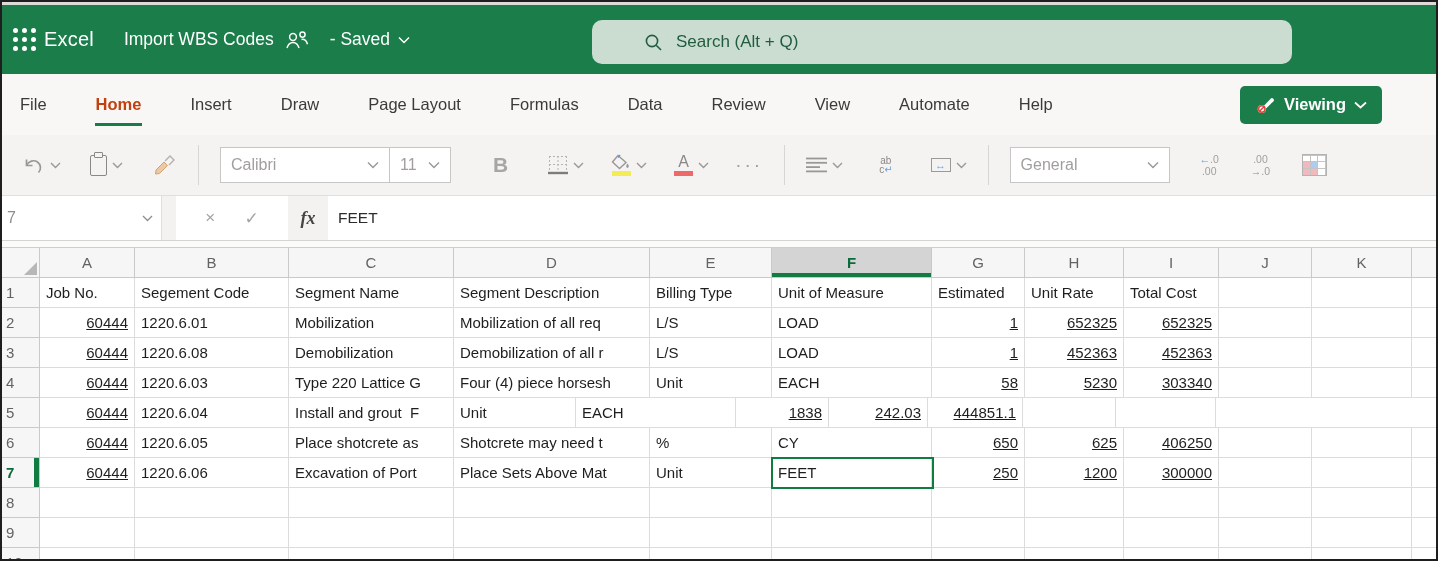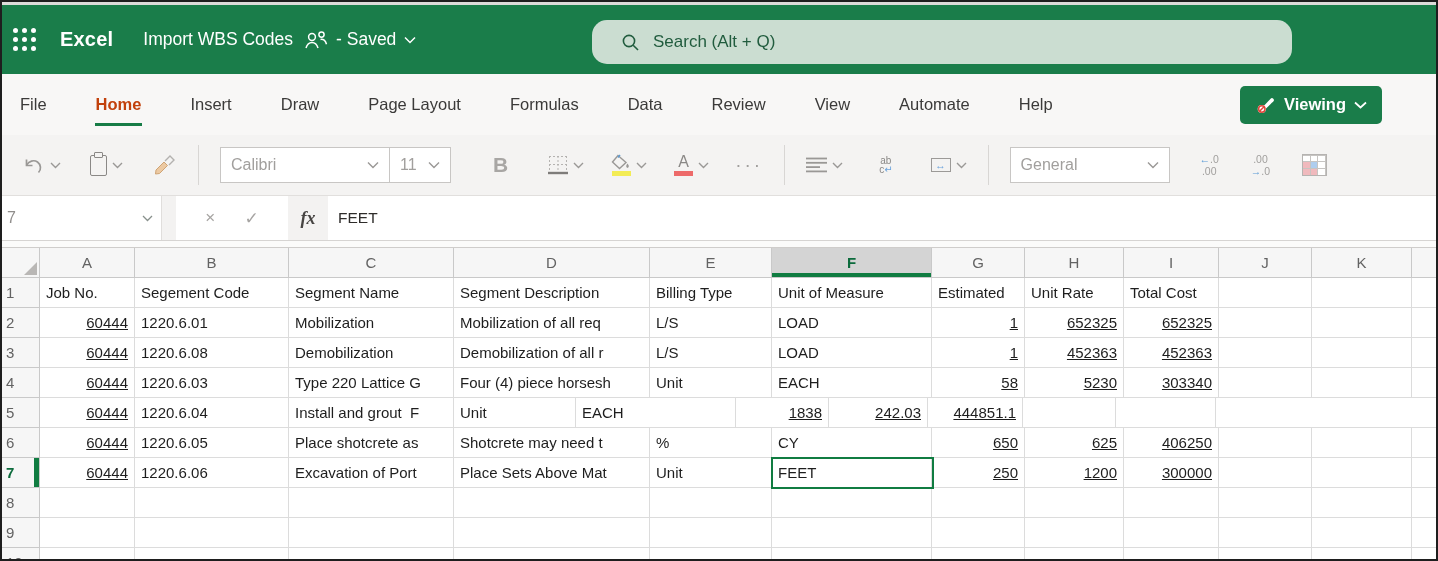--- a/index.html
+++ b/index.html
@@ -12,25 +12,25 @@
   body{background:#fff;font-family:"Liberation Sans","DejaVu Sans",sans-serif;}
   .shot{position:relative;width:1438px;height:561px;border:2px solid #1e1e1e;background:#fff;overflow:hidden;}
 
   
   .topstrip{position:absolute;top:0;left:0;width:100%;height:3px;background:#dddbd9;}
 
   
   .appbar{position:absolute;top:3px;left:0;width:100%;height:69px;background:var(--green);display:flex;align-items:center;color:#fff;}
   .waffle{display:grid;grid-template-columns:repeat(3,5px);grid-gap:4px;margin-left:11px;cursor:pointer;}
   .waffle i{width:5px;height:5px;background:#fff;border-radius:50%;}
-  .appname{font-size:20px;font-weight:700;margin-left:24px;letter-spacing:.2px;}
+  .appname{font-size:20px;font-weight:400;margin-left:8px;letter-spacing:.2px;}
   .doctitle{font-size:17.5px;margin-left:30px;}
   .people{margin-left:10px;}
-  .savestate{display:flex;align-items:center;gap:8px;margin-left:7px;font-size:17.5px;cursor:pointer;}
-  .searchbox{position:absolute;left:590px;top:15px;width:700px;height:44px;background:#cbddd1;border-radius:15px;display:flex;align-items:center;color:#215c3e;font-size:17px;cursor:text;}
+  .savestate{display:flex;align-items:center;gap:8px;margin-left:20px;font-size:17.5px;cursor:pointer;}
+  .searchbox{position:absolute;left:590px;top:15px;width:700px;height:44px;background:#cbddd1;border-radius:10px;display:flex;align-items:center;color:#215c3e;font-size:17px;cursor:text;padding-left:23px;}
   .searchbox svg{margin:0 13px 0 29px;}
 
   
   .menubar{position:absolute;top:72px;left:0;width:100%;height:61px;background:#f8f7f6;display:flex;align-items:center;gap:49px;padding-left:18px;font-size:16.5px;color:#3b3a39;}
   .mi{position:relative;cursor:pointer;white-space:nowrap;}
   .mi.active{font-weight:700;color:#c2410c;}
   .mi.active::after{content:"";position:absolute;left:-1px;right:-1px;bottom:-12px;height:3.5px;background:#177c46;}
   .viewing{margin-left:auto;margin-right:54px;height:38px;background:var(--green);color:#fff;border:none;border-radius:5px;display:flex;align-items:center;gap:8px;padding:0 15px;font-size:16.5px;font-weight:700;font-family:inherit;cursor:pointer;}
 
   

